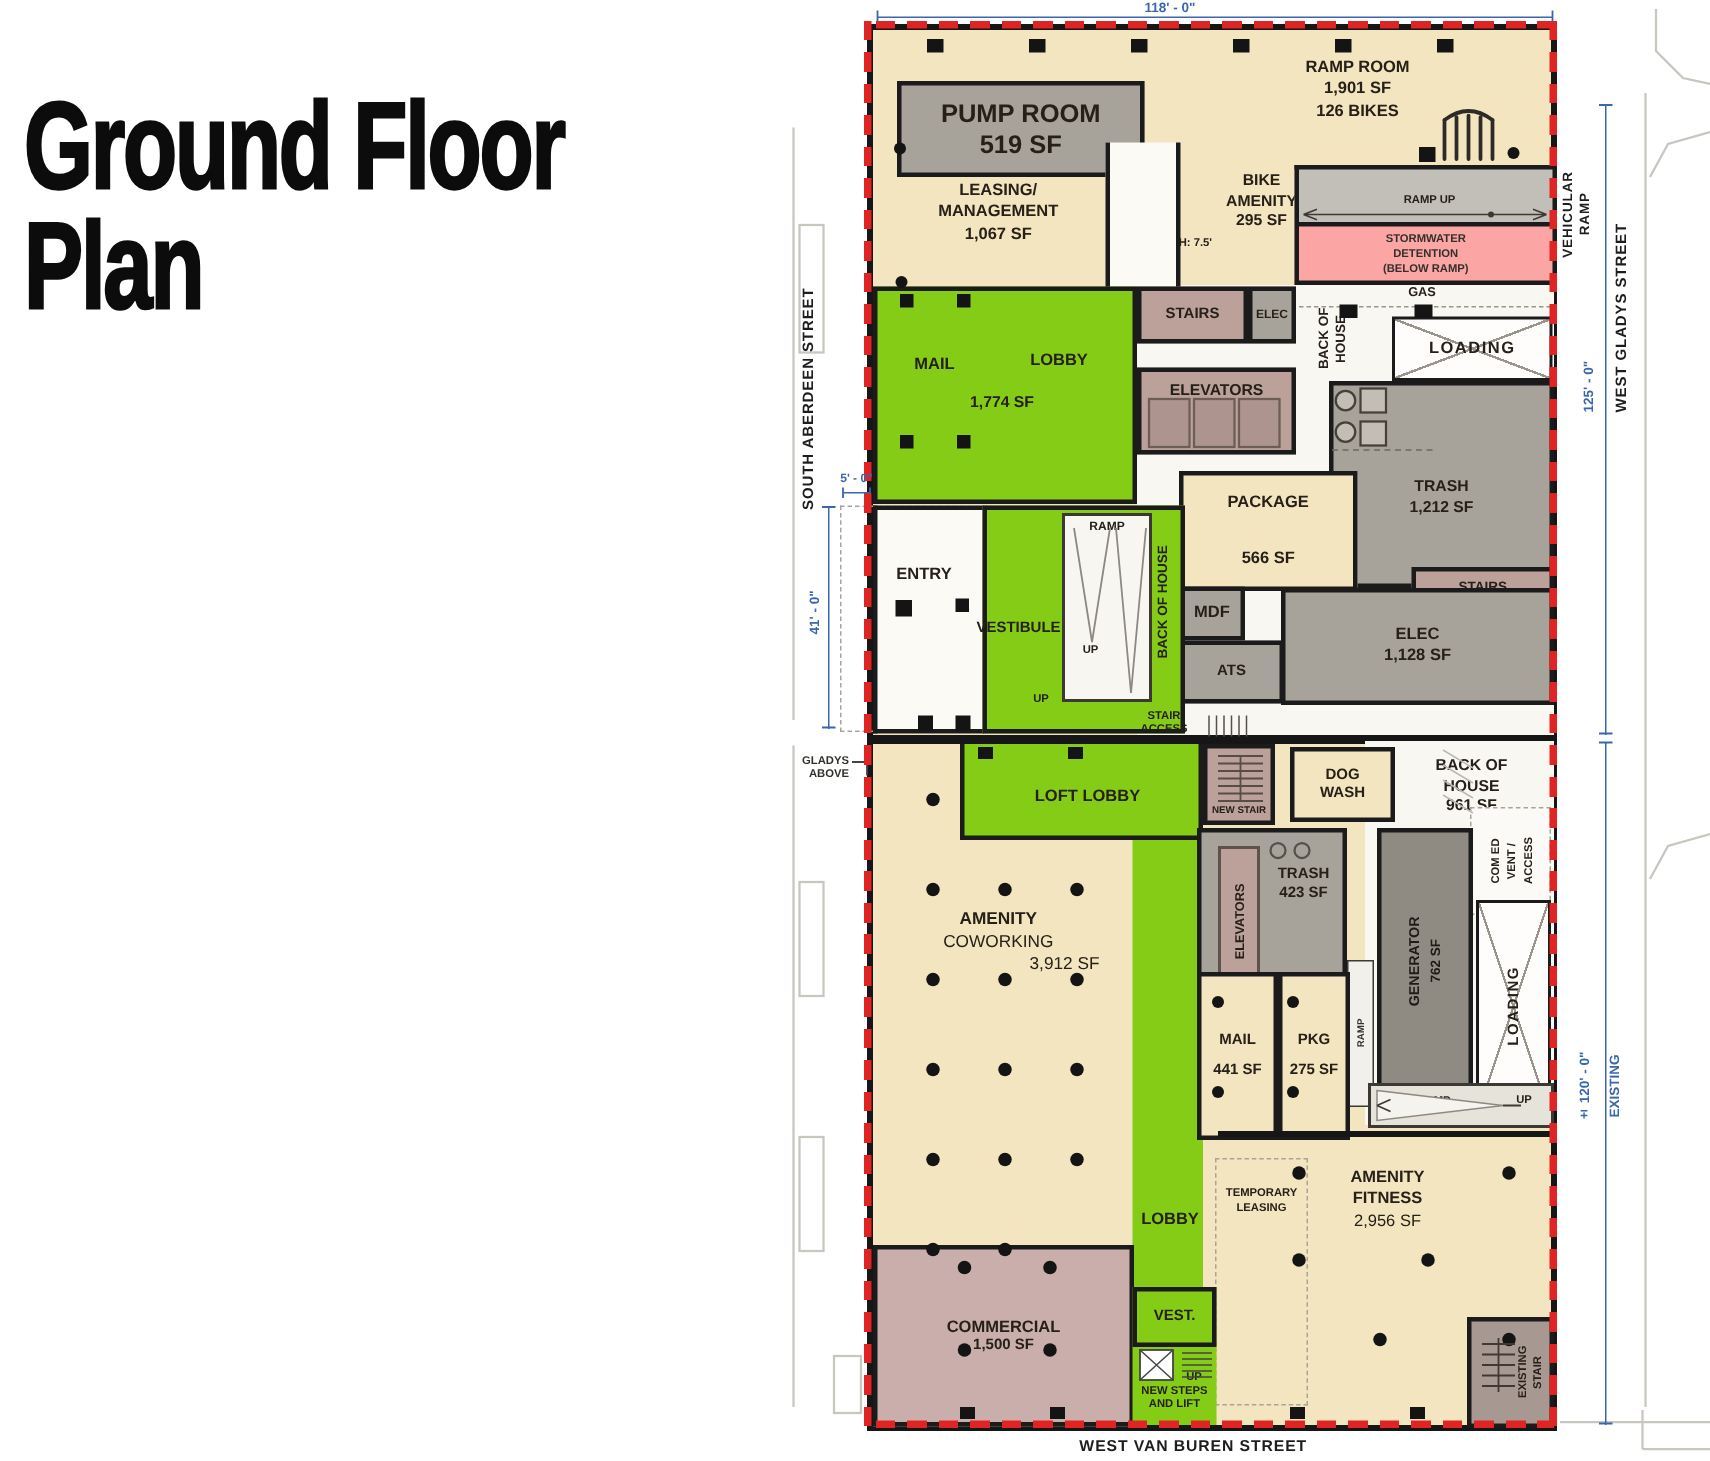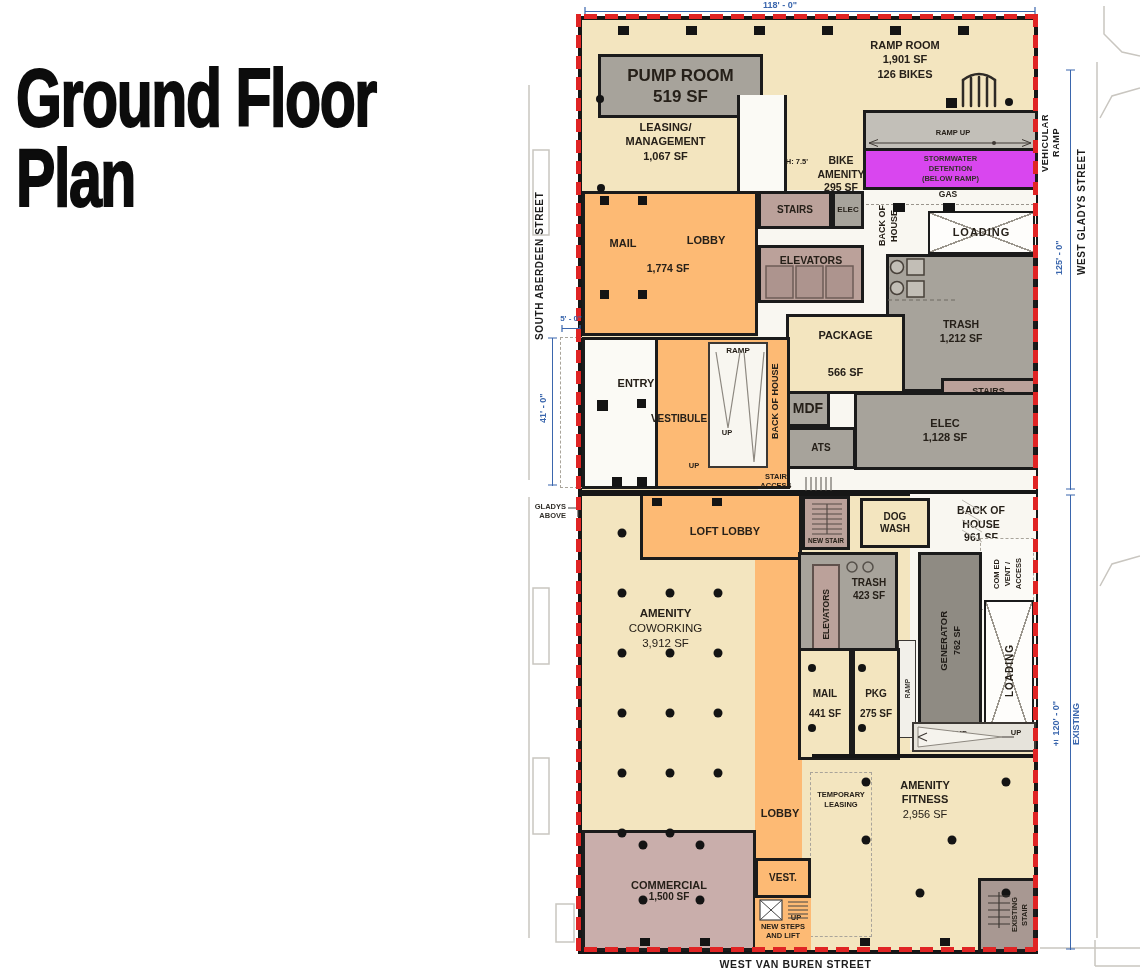--- a/index.html
+++ b/index.html
@@ -7,22 +7,22 @@
        font-family:"Liberation Sans","DejaVu Sans",sans-serif;}
   .abs{position:absolute;box-sizing:border-box;}
   .room{position:absolute;box-sizing:border-box;border:3px solid #1b1b1b;display:flex;
         flex-direction:column;align-items:center;justify-content:center;text-align:center;
         font-weight:bold;color:#262019;line-height:1.25;}
   .nb{border:none;}
   .lbl{position:absolute;box-sizing:border-box;text-align:center;font-weight:bold;
        color:#262019;line-height:1.3;}
   .vt{writing-mode:vertical-rl;transform:rotate(180deg);}
   .cream{background:#f3e5bf;} .gray{background:#a7a39b;} .graylt{background:#c2bfb8;}
-  .gray2{background:#d946ef;} .mauve{background:#bba19a;} .pink{background:#c9aeab;}
-  .lt{background:#fdba74;} .wht{background:#f9f7f1;} .dark{background:#8f8b83;}
+  .gray2{background:#fca5a5;} .mauve{background:#bba19a;} .pink{background:#c9aeab;}
+  .lt{background:#84cc16;} .wht{background:#f9f7f1;} .dark{background:#8f8b83;}
   .stairgray{background:#a89892;}
   .xbox{background-color:#fefdfb;background-image:
     linear-gradient(to top right,transparent calc(50% - 0.8px),#9a958c calc(50% - 0.8px) calc(50% + 0.8px),transparent calc(50% + 0.8px)),
     linear-gradient(to bottom right,transparent calc(50% - 0.8px),#9a958c calc(50% - 0.8px) calc(50% + 0.8px),transparent calc(50% + 0.8px));}
   .redh{position:absolute;height:5px;background:repeating-linear-gradient(90deg,#e02424 0 13px,rgba(0,0,0,0) 13px 21px);}
   .redv{position:absolute;width:5px;background:repeating-linear-gradient(180deg,#e02424 0 13px,rgba(0,0,0,0) 13px 21px);}
   .bline{background:#3a66ad;position:absolute;}
   .blue{color:#3a66ad;font-weight:bold;}
   .street{color:#1d1d1d;font-weight:bold;letter-spacing:0.6px;font-size:10px;}
   .dashbox{border:1.5px dashed #a9a49a;}
@@ -68,21 +68,21 @@
 </div>
 
 <div class="abs nb" style="left:737px;top:95px;width:50px;height:100px;background:#fbfaf5;border-left:3px solid #1b1b1b;border-right:3px solid #1b1b1b;"></div>
 
 <div class="lbl" style="left:598px;top:120px;width:135px;font-size:11px;">
   <div>LEASING/</div>
   <div>MANAGEMENT</div>
   <div>1,067 SF</div>
 </div>
 
-<div class="lbl" style="left:806px;top:114px;width:70px;font-size:10.5px;margin-top:40px;">
+<div class="lbl" style="left:806px;top:114px;width:70px;font-size:10.5px;">
   <div>BIKE</div>
   <div>AMENITY</div>
   <div>295 SF</div>
 </div>
 
 <div class="abs graylt" style="left:863px;top:110px;width:175px;height:38px;border:3px solid #1b1b1b;border-bottom:none;"></div>
 <div class="abs gray2" style="left:863px;top:148px;width:175px;height:42px;border:3px solid #1b1b1b;display:flex;flex-direction:column;align-items:center;justify-content:center;font-weight:bold;font-size:7.5px;color:#33302b;line-height:1.3;">
   <span>STORMWATER</span>
   <span>DETENTION</span>
   <span>(BELOW RAMP)</span>
@@ -123,33 +123,33 @@
 
 <div class="room mauve" style="left:941px;top:378px;width:95px;height:27px;font-size:9px;">
   <span>STAIRS</span>
 </div>
 
 <div class="room cream" style="left:786px;top:314px;width:119px;height:80px;font-size:11px;justify-content:space-around;">
   <span>PACKAGE</span>
   <span>566 SF</span>
 </div>
 
-<div class="room gray" style="left:786px;top:391px;width:44px;height:36px;font-size:14px;">
+<div class="room gray" style="left:786px;top:391px;width:44px;height:36px;font-size:11px;">
   <span>MDF</span>
 </div>
 <div class="room gray" style="left:786px;top:427px;width:70px;height:42px;font-size:10px;">
   <span>ATS</span>
 </div>
 <div class="room gray" style="left:854px;top:392px;width:182px;height:78px;font-size:11px;">
   <span>ELEC</span>
   <span>1,128 SF</span>
 </div>
 
 <div class="abs" style="left:582px;top:337px;width:74px;height:152px;background:#fbfaf5;border:3px solid #1b1b1b;border-right:none;"></div>
-<div class="lbl" style="left:604px;top:376px;width:64px;font-size:11px;">ENTRY</div>
+<div class="lbl" style="left:584px;top:376px;width:64px;font-size:11px;">ENTRY</div>
 
 <div class="abs lt" style="left:655px;top:337px;width:135px;height:152px;border:3px solid #1b1b1b;"></div>
 <div class="lbl" style="left:648px;top:412px;width:62px;font-size:10px;">VESTIBULE</div>
 <div class="abs" style="left:708px;top:342px;width:60px;height:126px;background:#f8f6f0;border:2px solid #3c3834;"></div>
 <div class="lbl" style="left:710px;top:346px;width:56px;font-size:8px;">RAMP</div>
 <div class="lbl" style="left:712px;top:428px;width:30px;font-size:7.5px;">UP</div>
 <div class="lbl" style="left:682px;top:461px;width:24px;font-size:7.5px;">UP</div>
 <div class="lbl vt" style="left:770px;top:356px;height:90px;font-size:9px;">BACK OF HOUSE</div>
 <div class="lbl" style="left:748px;top:473px;width:56px;font-size:7.5px;line-height:1.15;">
   <div>STAIR</div>
@@ -176,21 +176,21 @@
 
 <div class="abs dashbox" style="left:980px;top:538px;width:54px;height:72px;background:#fbfaf6;display:flex;flex-direction:row;align-items:center;justify-content:center;gap:2px;font-weight:bold;font-size:7.5px;color:#262019;">
   <span class="vt">COM ED</span>
   <span class="vt">VENT /</span>
   <span class="vt">ACCESS</span>
 </div>
 
 <div class="lbl" style="left:598px;top:606px;width:135px;font-size:11.5px;">
   <div>AMENITY</div>
   <div style="font-weight:normal;">COWORKING</div>
-  <div style="font-weight:normal;">3,912 SF</div>
+  <div style="font-weight:normal;text-align:right;">3,912 SF</div>
 </div>
 
 <div class="abs gray" style="left:798px;top:552px;width:100px;height:116px;border:3px solid #1b1b1b;"></div>
 <div class="abs mauve" style="left:812px;top:564px;width:28px;height:100px;border:2px solid #5f514c;display:flex;align-items:center;justify-content:center;">
   <span class="vt" style="font-weight:bold;font-size:8.5px;color:#262019;">ELEVATORS</span>
 </div>
 <div class="lbl" style="left:840px;top:576px;width:58px;font-size:10px;">
   <div>TRASH</div>
   <div>423 SF</div>
 </div>

